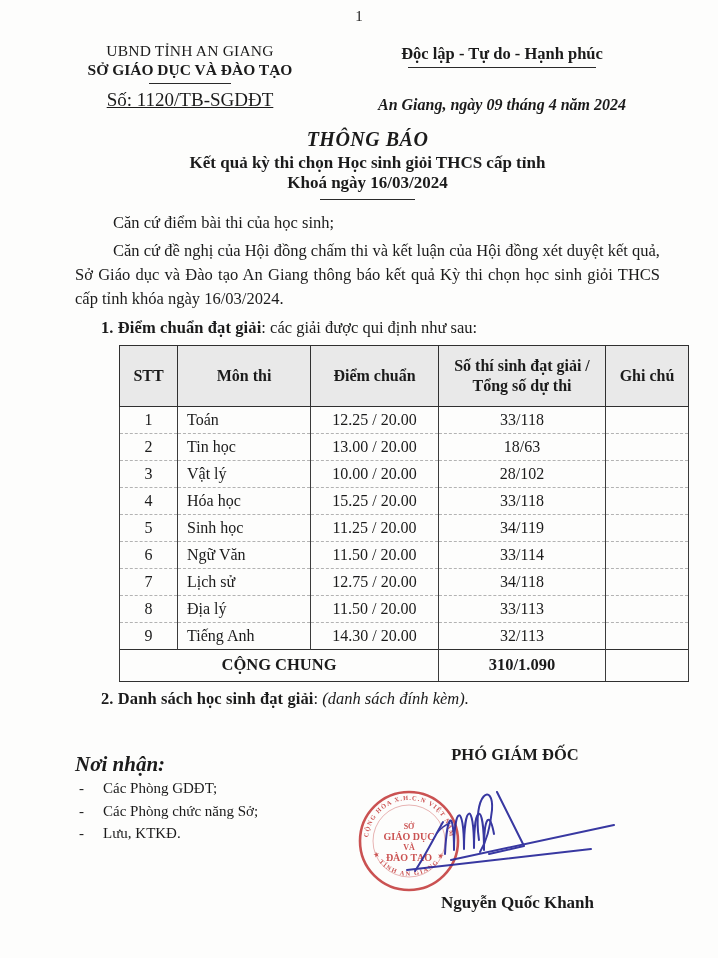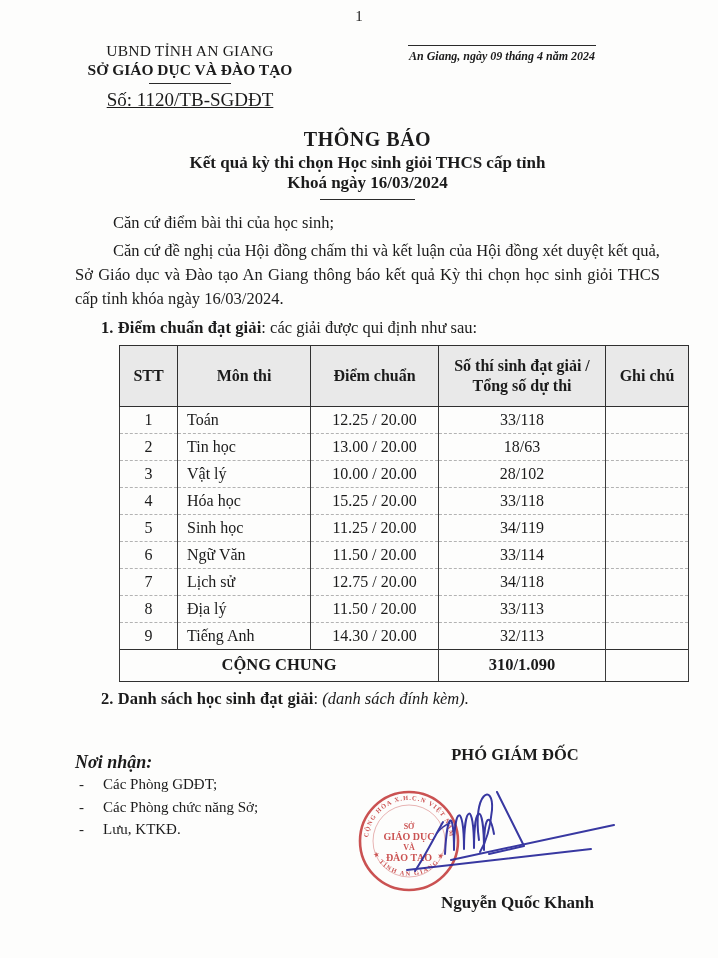--- a/index.html
+++ b/index.html
@@ -13,26 +13,26 @@
   .org-block { position:absolute; top:42px; left:70px; width:240px; text-align:center; }
   .org-line1 { font-size:15.5px; letter-spacing:.2px; }
   .org-line2 { font-size:15.5px; font-weight:bold; margin-top:1px; }
   .org-rule  { width:82px; border-top:1.6px solid #2a2a2a; margin:4px auto 0; }
   .doc-number { margin-top:5px; font-size:19px;text-decoration:underline; }
 
   .nat-block { position:absolute; top:42px; left:328px; width:348px; text-align:center; }
   .nat-line1 { font-size:15.5px; font-weight:bold; letter-spacing:.2px; }
   .nat-line2 { font-size:16.5px; font-weight:bold; margin-top:2px; }
   .nat-rule  { width:188px; border-top:1.6px solid #2a2a2a; margin:3px auto 0; }
-  .date-line { margin-top:3px; font-size:12px; font-weight:bold; font-style:italic; }
+  .date-line { margin-top:28px; font-size:16px; font-weight:bold; font-style:italic; }
 
   
   .content { position:absolute; top:128px; left:75px; width:585px; }
   .title-block { text-align:center; }
-  .title-1 { font-size:20px; font-weight:bold; letter-spacing:.5px; }
+  .title-1 { font-size:20px; font-weight:bold; letter-spacing:.5px;font-style:italic; }
   .title-2 { font-size:17px; font-weight:bold; margin-top:2px; }
   .title-3 { font-size:17px; font-weight:bold; }
   .title-rule { width:95px; border-top:1.7px solid #2a2a2a; margin:6px auto 0; }
 
   .para { font-size:16.5px; line-height:1.45; text-align:justify; }
   .p1 { margin-top:11px; text-indent:38px; }
   .p2 { margin-top:4px;  text-indent:38px; }
   .sec { margin-top:7px; text-indent:26px; font-size:16.5px; }
   .sec b { letter-spacing:.1px; }
   .sec .it { font-style:italic; }
@@ -49,21 +49,21 @@
   table.results td.c { text-align:center; }
   table.results td.l { text-align:left; padding-left:9px; }
   table.results tr.total td {
     border-top:1.3px solid #303030; border-bottom:1.4px solid #303030;
     height:31px; font-weight:bold; font-size:16.5px; text-align:center;
   }
   table.results { border:1.6px solid #303030;margin-left:44px; }
 
   
   .recipients { position:absolute; top:752px; left:75px; width:260px; }
-  .recipients-title { font-size:18px; font-weight:bold; font-style:italic; }
+  .recipients-title { font-size:21px; font-weight:bold; font-style:italic; }
   .recipient-row { font-size:15px; line-height:1.5; display:flex; }
   .recipient-dash { width:24px; padding-left:4px; }
 
   .sig-block { position:absolute; top:744px; left:385px; width:260px; text-align:center; }
   .sig-title1 { font-size:16px;   font-weight:bold; }
   .sig-title2 { font-size:16.5px; font-weight:bold; margin-top:1px; }
   .sig-name { position:absolute; top:893px; left:395px; width:245px; text-align:center;
               font-size:17px; font-weight:bold; }
 
   .stamp { position:absolute; top:789px; left:357px; width:104px; height:104px; opacity:.88; }
@@ -77,20 +77,21 @@
   <div class="page-number">1</div>
 
   <div class="org-block">
     <div class="org-line1">UBND TỈNH AN GIANG</div>
     <div class="org-line2">SỞ GIÁO DỤC VÀ ĐÀO TẠO</div>
     <div class="org-rule"></div>
     <div class="doc-number">Số: 1120/TB-SGDĐT</div>
   </div>
 
   <div class="nat-block">
+    <div class="nat-line2">Độc lập - Tự do - Hạnh phúc</div>
     <div class="nat-rule"></div>
     <div class="date-line">An Giang, ngày 09  tháng 4  năm  2024</div>
   </div>
 
   <div class="content">
 
     <div class="title-block">
       <div class="title-1">THÔNG BÁO</div>
       <div class="title-2">Kết quả kỳ thi chọn Học sinh giỏi THCS cấp tỉnh</div>
       <div class="title-3">Khoá ngày 16/03/2024</div>

